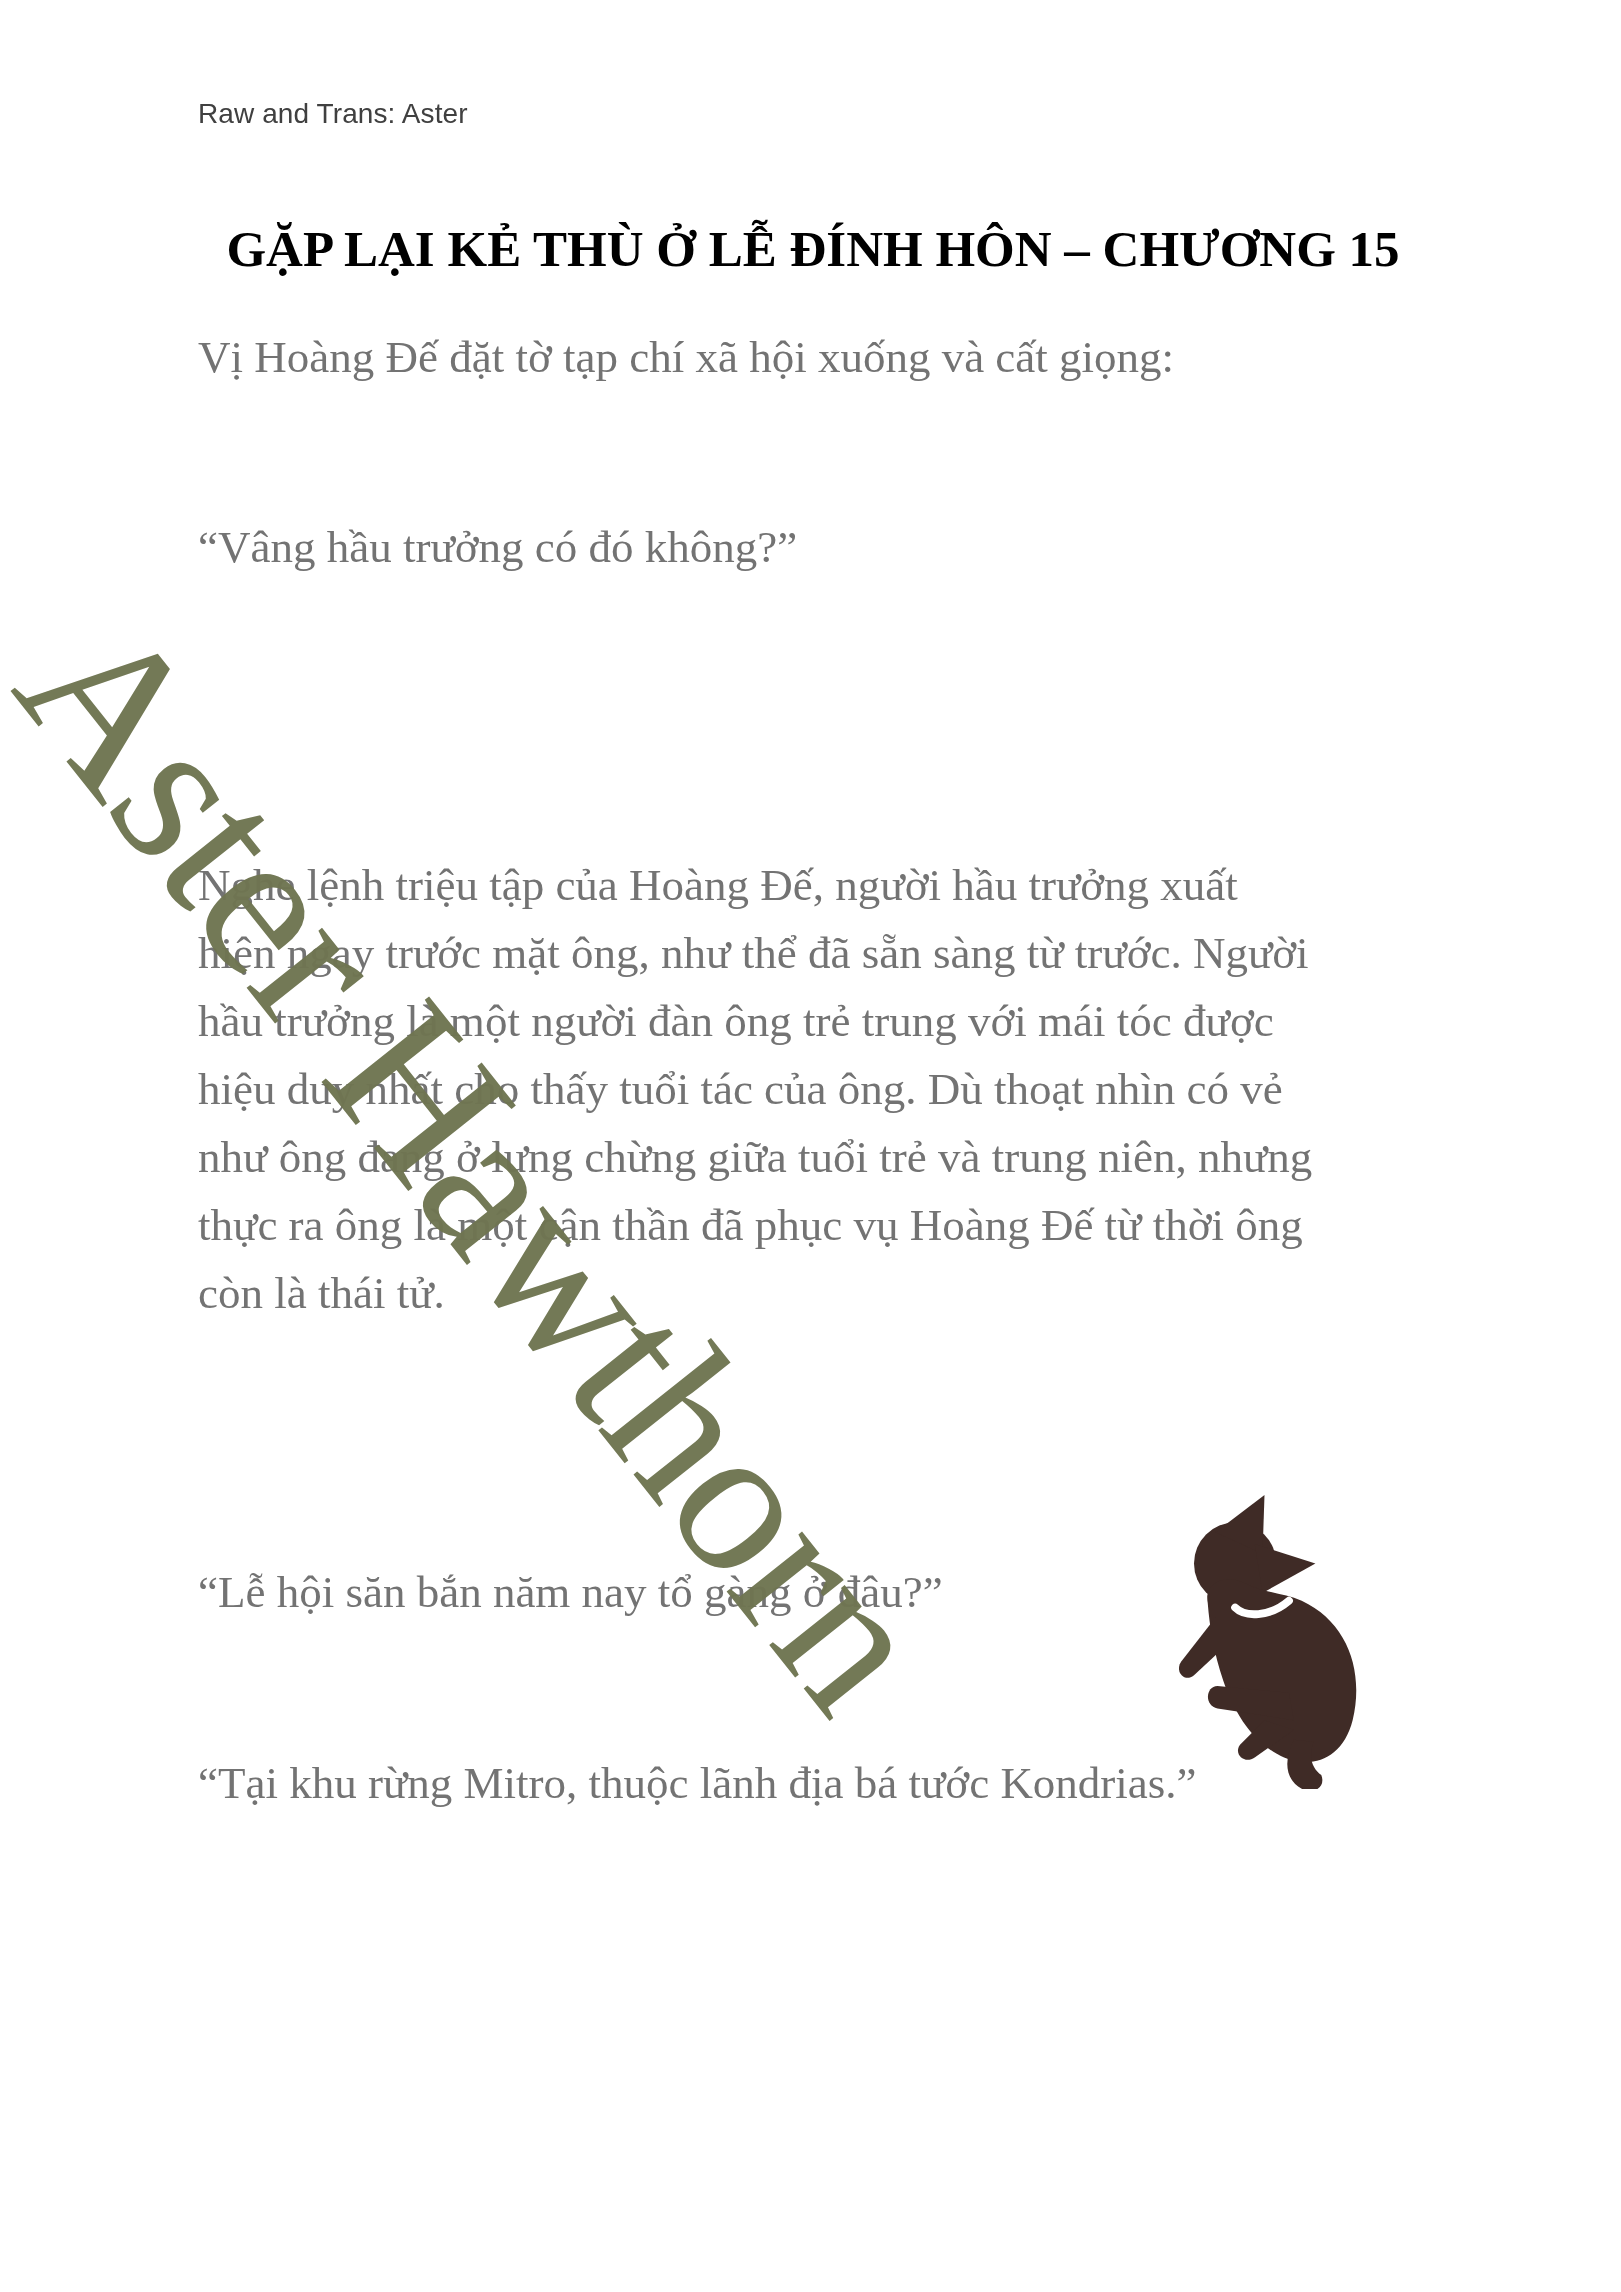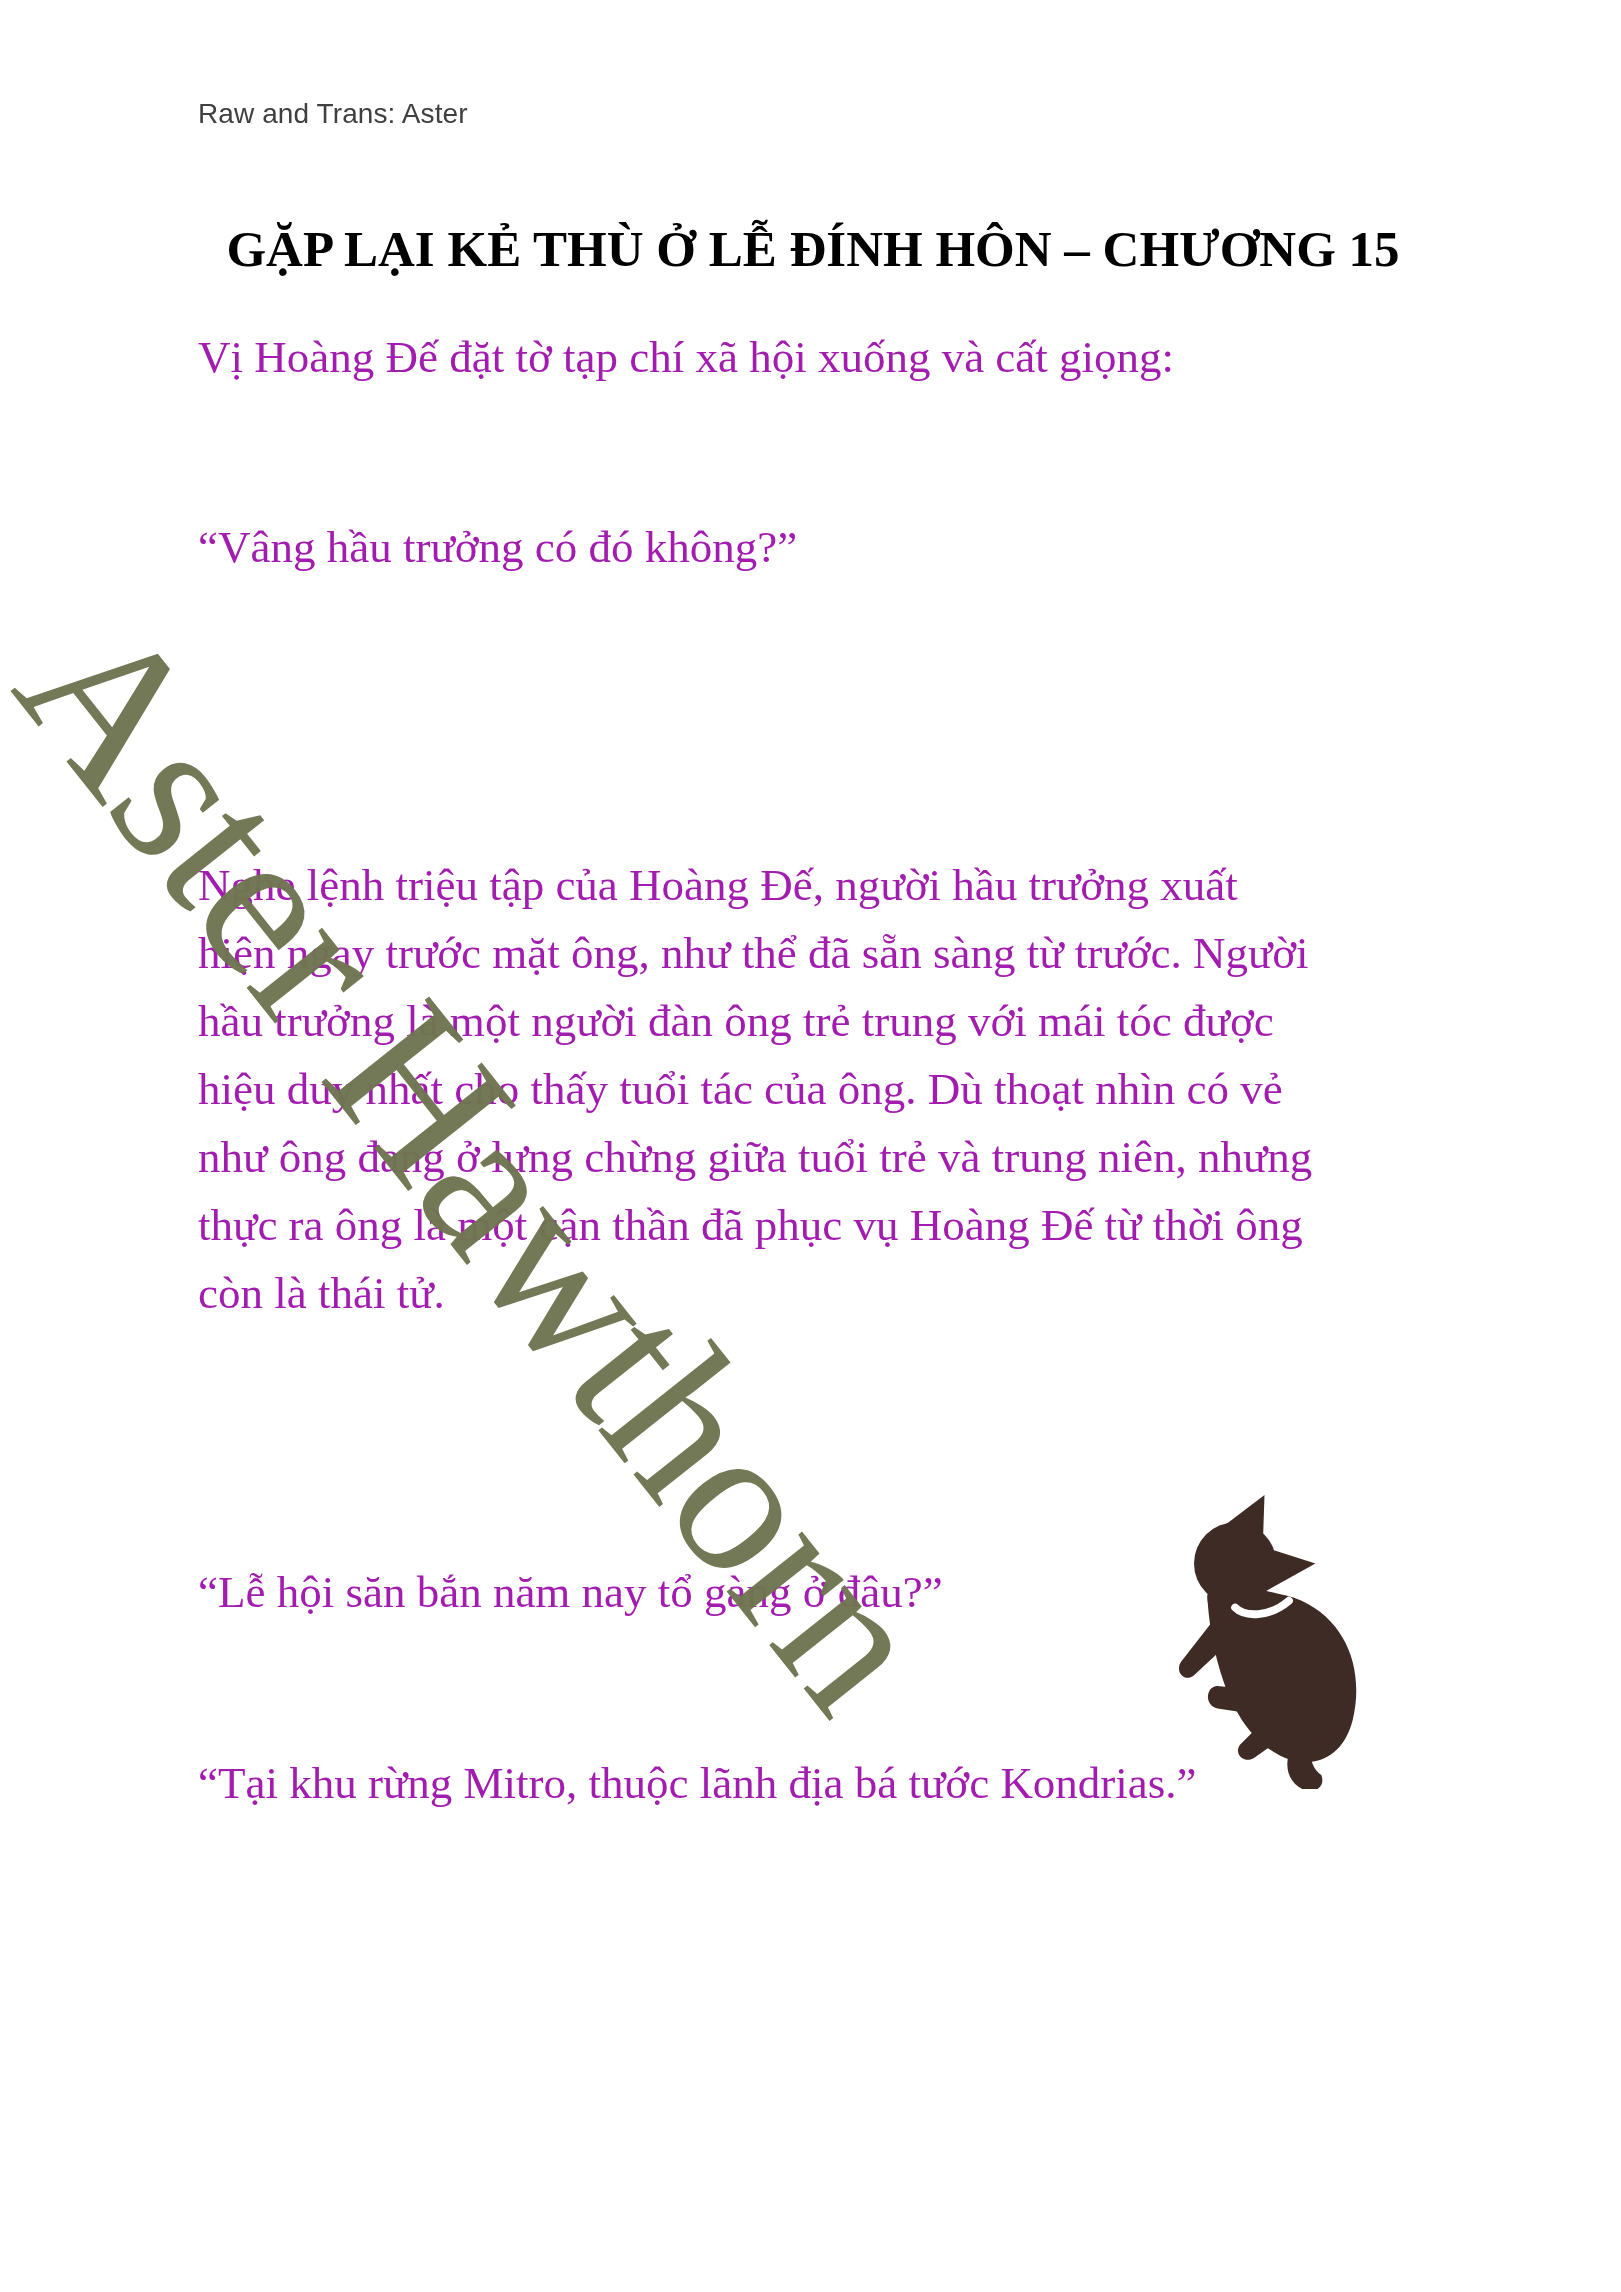--- a/index.html
+++ b/index.html
@@ -39,21 +39,21 @@
       color: #000000;
       padding-left: 5px;
       box-sizing: border-box;
     }
     .para {
       position: absolute;
       left: 198px;
       width: 1235px;
       font-family: "Liberation Serif", serif;
       font-size: 45px;
-      color: #a21caf;
+      color: #737373;
       line-height: 68px;
       margin: 0;
       white-space: nowrap;
     }
     .para .line { display: block; }
     .watermark {
       position: absolute;
       left: 147px;
       top: 580px;
       transform-origin: 0 0;

